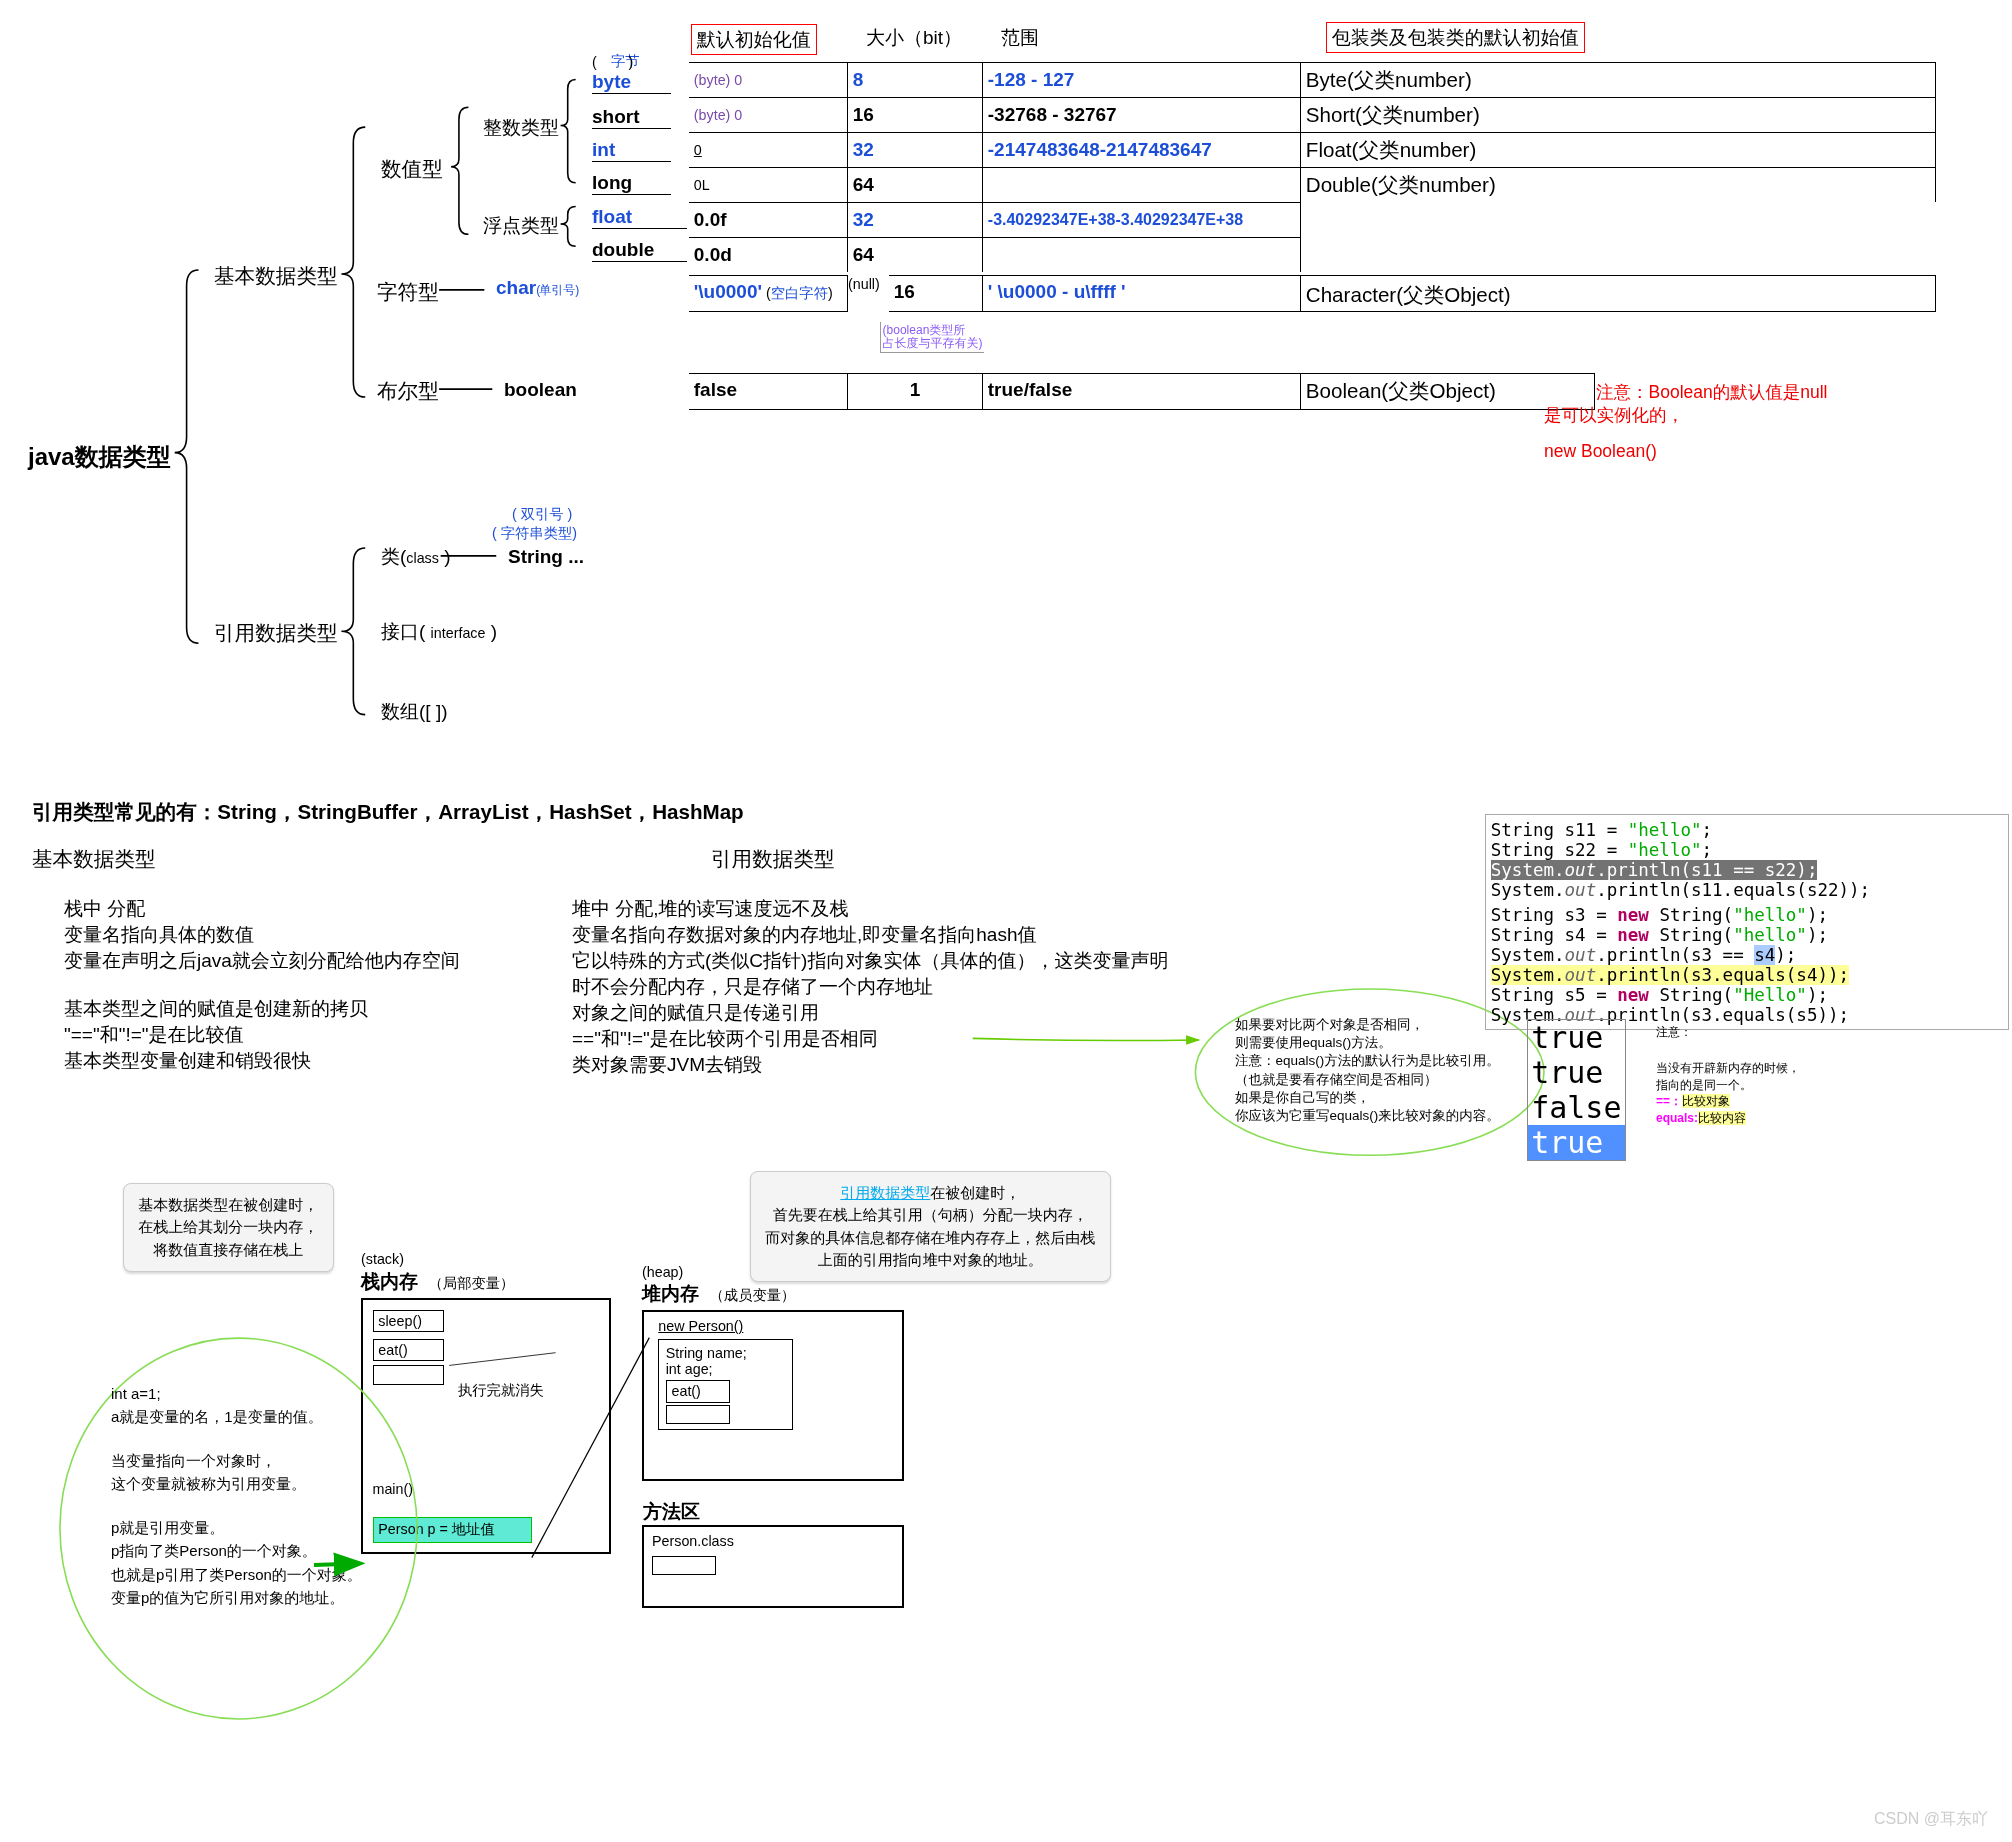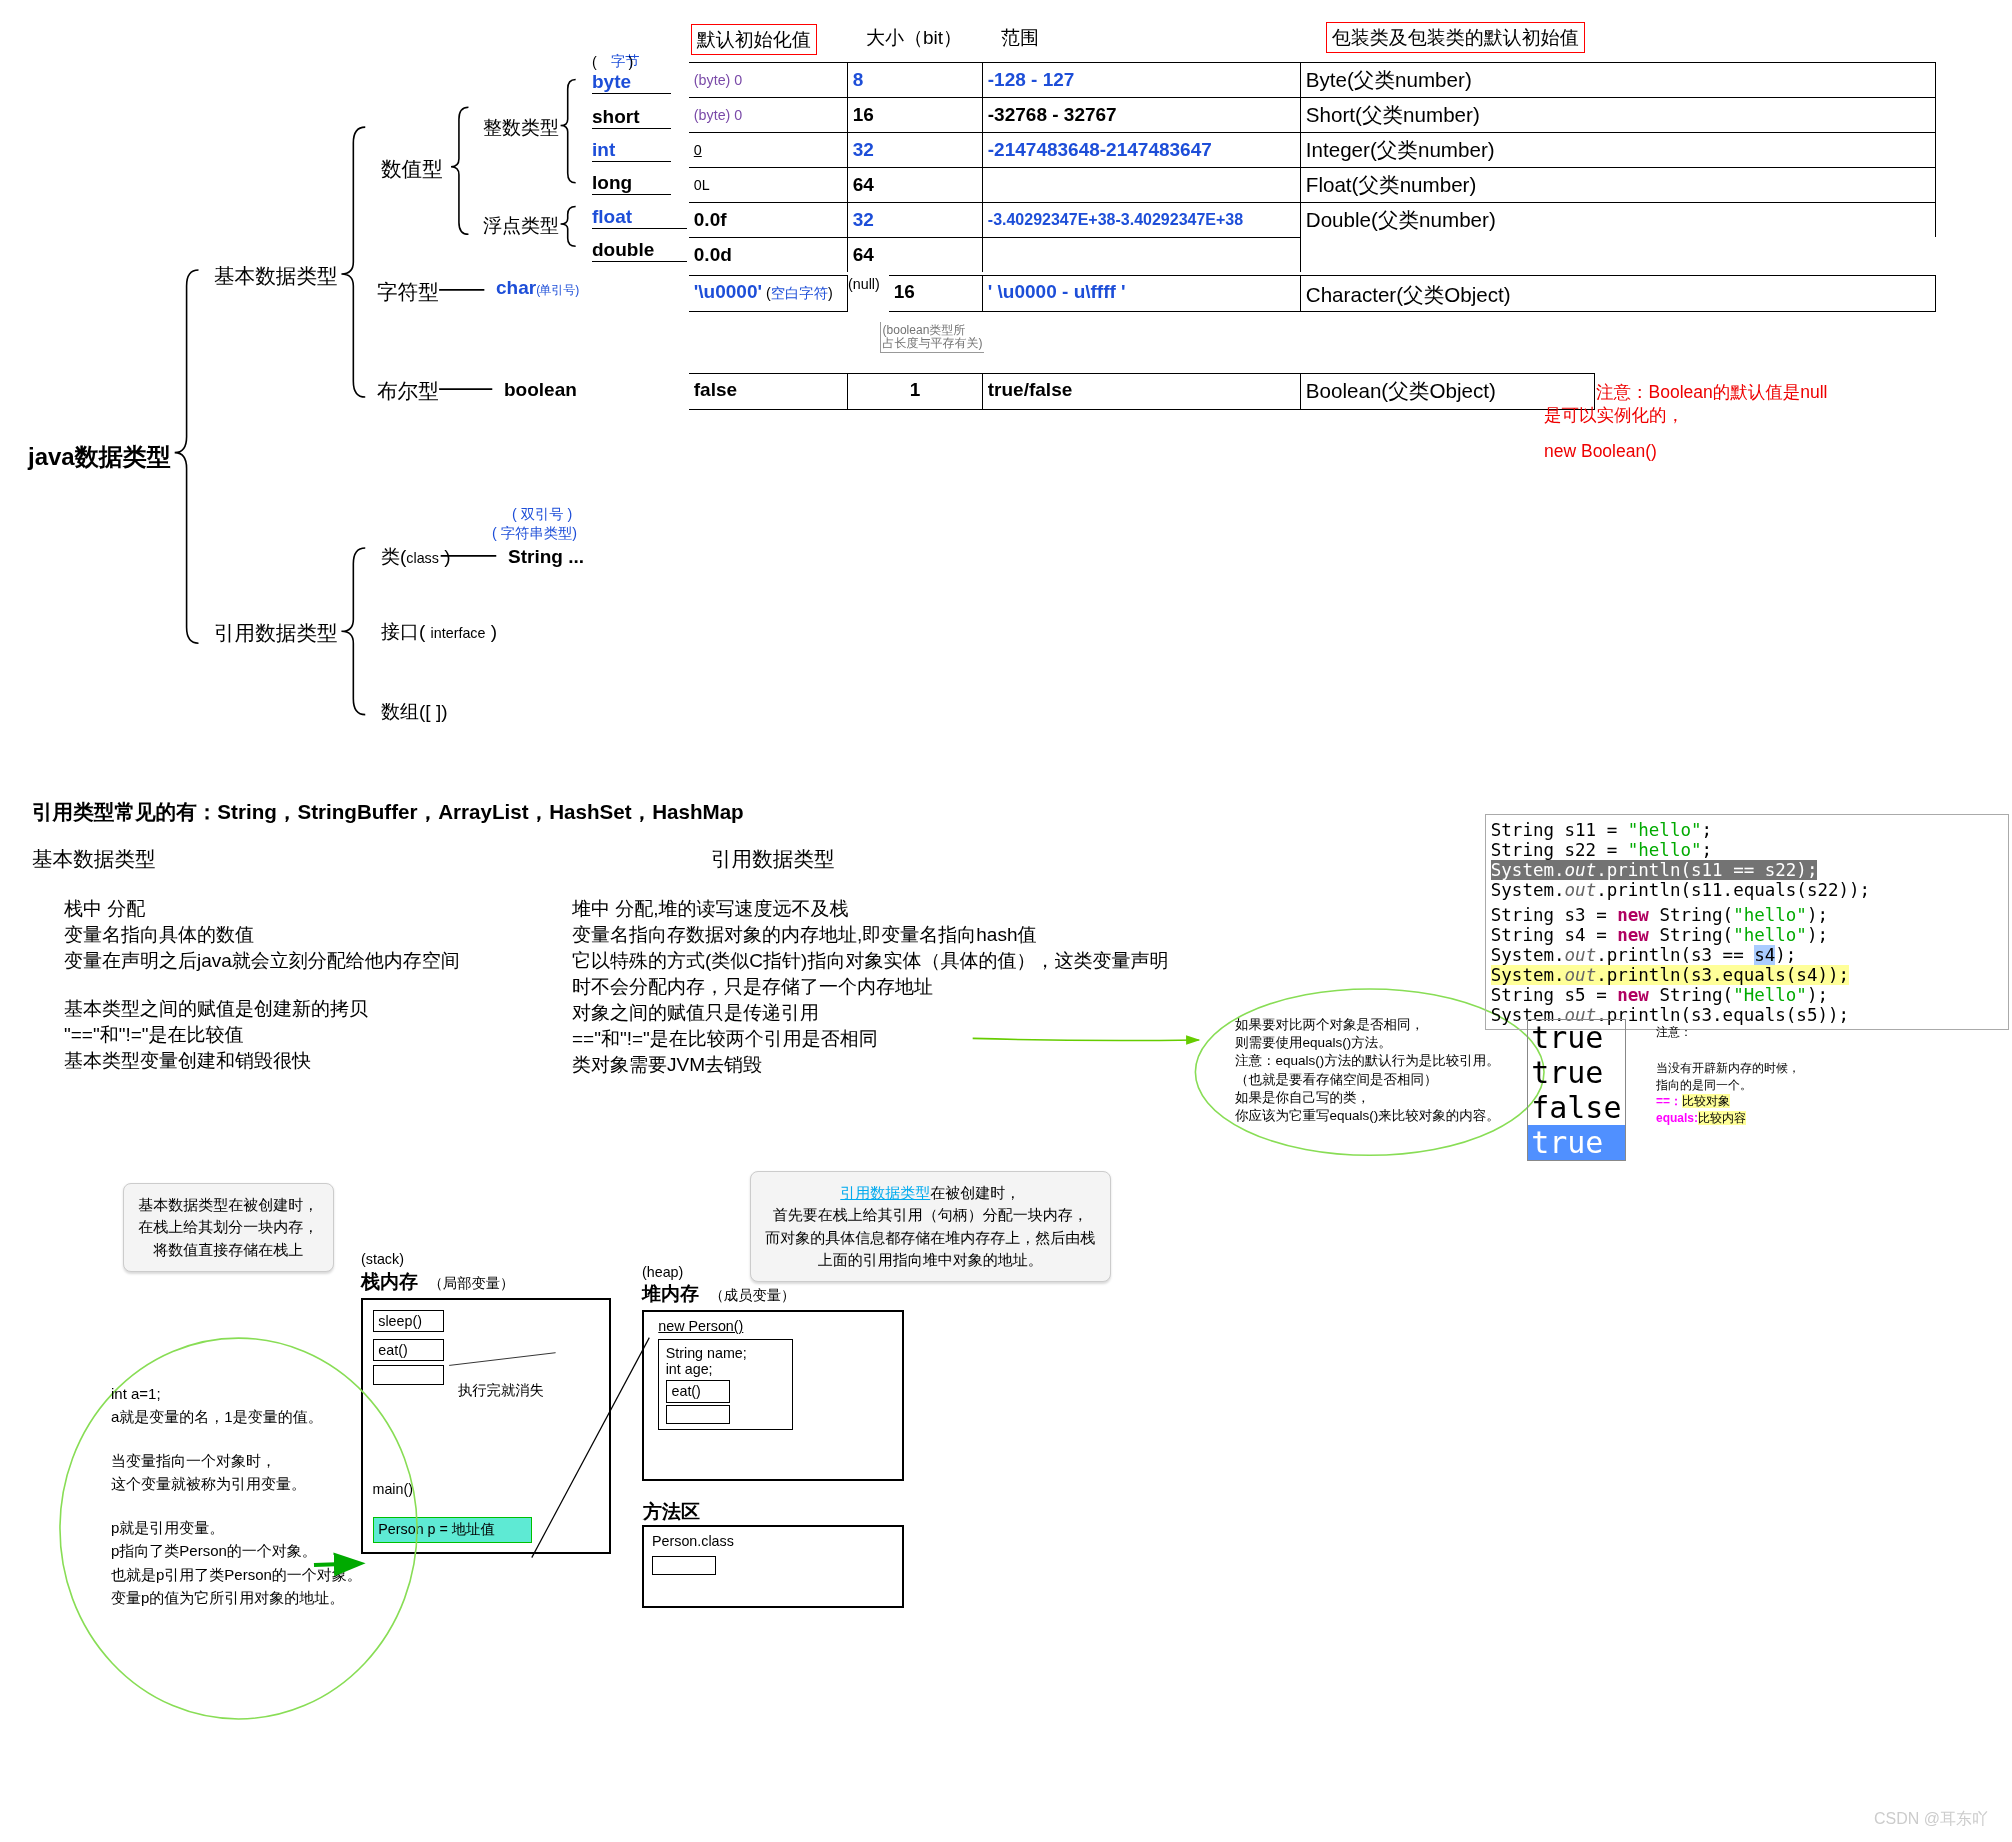--- a/index.html
+++ b/index.html
@@ -2,21 +2,21 @@
 <html style="font-size:12.7px"><head>
 <meta charset="utf-8">
 <style>
   *{box-sizing:border-box;margin:0;padding:0}
   body{font-family:"Microsoft YaHei",Arial,sans-serif;font-size:19px;color:#000;background:#fff;width:2012px;height:1842px;position:relative;overflow:hidden}
   .abs{position:absolute}
   .bold{font-weight:700}
   .blue{color:#1d4ed8}
   .red{color:#e00}
   .purple{color:#7a4aa8}
-  .gray{color:#737373}
+  .gray{color:#8b5cf6}
   .small{font-size:14.3px}
   .tiny{font-size:12px}
   .cell{border-top:0.8px solid #000;border-right:0.8px solid #000;height:35px;padding:3.2px 4.8px;display:flex;align-items:center}
   .tbl{position:absolute;display:grid}
   .box-red{border:1.2px solid #f00;padding:1.6px 4.8px;display:inline-block}
   .note-box{background:#f4f4f4;border:0.8px solid #ccc;border-radius:8px;padding:9.5px 14.3px;box-shadow:0 1.6px 2.4px rgba(0,0,0,.15);font-size:15px;line-height:1.5;text-align:center}
   .mem-box{border:2.4px solid #000;background:#fff}
   .mem-inner{border:0.8px solid #000;padding:2.4px 4.8px;font-size:14.3px}
   .hl-orange{background:#ff9}
   .hl-magenta{color:#f0f;font-weight:700}
@@ -109,21 +109,20 @@
   <div class="cell bold blue">-128 - 127</div>
   <div class="cell bold">-32768 - 32767</div>
   <div class="cell bold blue">-2147483648-2147483647</div>
   <div class="cell"></div>
   <div class="cell bold blue" style="font-size:16px">-3.40292347E+38-3.40292347E+38</div>
   <div class="cell"></div>
 </div>
 <div class="tbl" style="left:1301px;top:62px;grid-template-columns:635px">
   <div class="cell" style="font-size:20.6px">Byte(父类number)</div>
   <div class="cell" style="font-size:20.6px">Short(父类number)</div>
-  <div class="cell" style="font-size:20.6px">Integer(父类number)</div>
   <div class="cell" style="font-size:20.6px">Float(父类number)</div>
   <div class="cell" style="font-size:20.6px">Double(父类number)</div>
 </div>
 
 <div class="abs" style="left:689px;top:275px;border-top:0.8px solid #000;border-right:0.8px solid #000;border-bottom:0.8px solid #000;width:159px;height:37px;padding:4.8px"><span class="bold blue">'\u0000'</span><span class="small"> (</span><span class="small blue">空白字符</span><span class="small">)</span></div>
 <div class="abs small" style="left:848px;top:276px">(null)</div>
 <div class="abs bold" style="left:889px;top:275px;border-top:0.8px solid #000;border-right:0.8px solid #000;border-bottom:0.8px solid #000;width:94px;height:37px;padding:4.8px">16</div>
 <div class="abs bold blue" style="left:983px;top:275px;border-top:0.8px solid #000;border-right:0.8px solid #000;border-bottom:0.8px solid #000;width:318px;height:37px;padding:4.8px">' \u0000 - u\ffff '</div>
 <div class="abs" style="left:1301px;top:275px;border-top:0.8px solid #000;border-right:0.8px solid #000;border-bottom:0.8px solid #000;width:635px;height:37px;padding:4.8px 4.8px;font-size:20.6px">Character(父类Object)</div>
 

